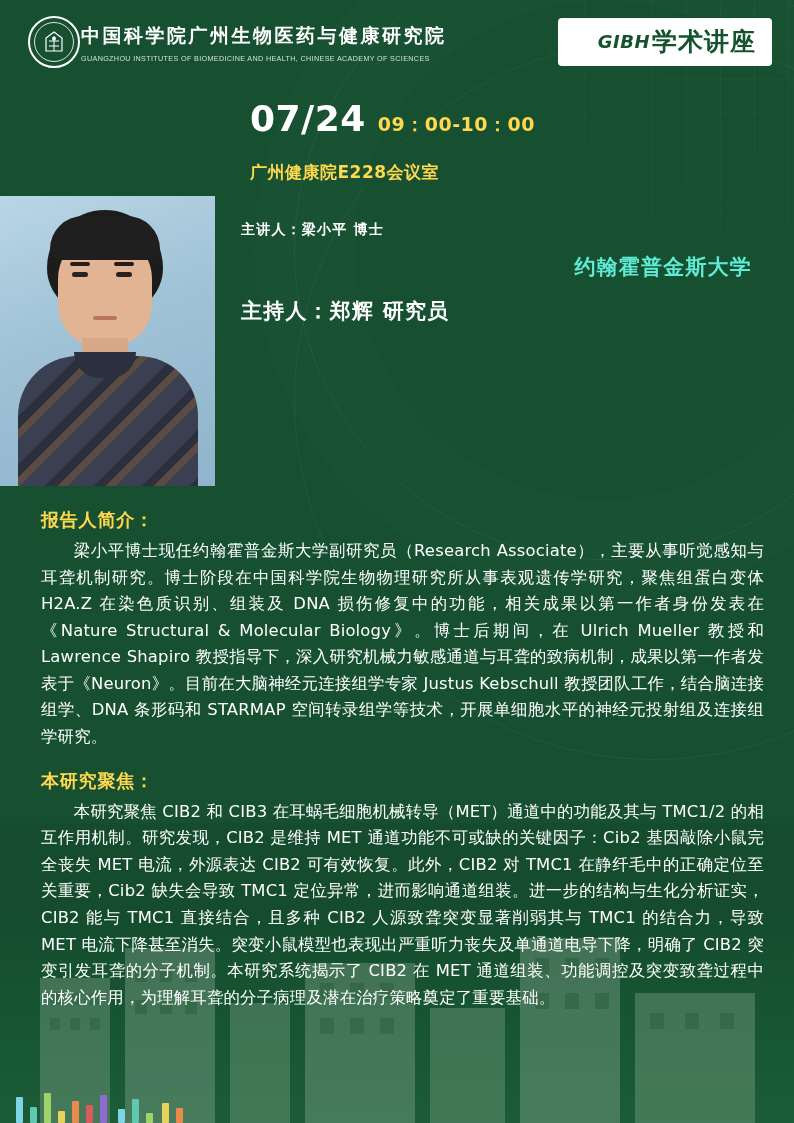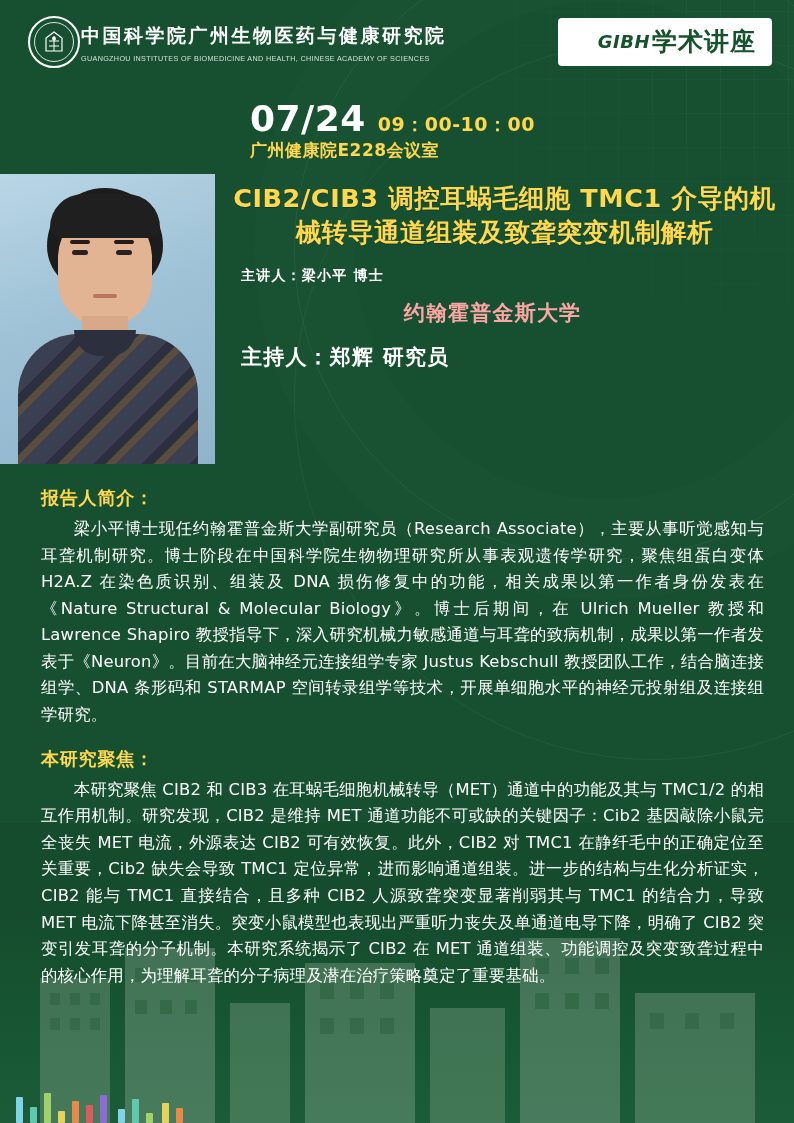--- a/index.html
+++ b/index.html
@@ -118,21 +118,21 @@
   .date-main {
     color: #ffffff; font-size: 36px; font-weight: 700;
     font-family: "DejaVu Sans", sans-serif; letter-spacing: .5px;
   }
   .date-time {
     color: #ffd84d; font-size: 19px; font-weight: 700;
     font-family: "DejaVu Sans", sans-serif; letter-spacing: .5px;
   }
   .venue {
     position: relative;
-    padding-left: 250px; margin-top: 0;
+    padding-left: 250px; margin-top: 22px;
     color: #ffd84d; font-size: 17px; font-weight: 700;
     font-family: "DejaVu Sans", sans-serif; letter-spacing: .5px;
   }
 
   
   .hero {
     position: relative;
     margin-top: 12px;
     display: flex;
     align-items: flex-start;
@@ -201,24 +201,24 @@
   }
   .speaker-line {
     margin-top: 17px;
     color: #ffffff; font-size: 14px; font-weight: 700;
     font-family: "DejaVu Sans", sans-serif;
     letter-spacing: 1.2px;
     padding-left: 8px;
   }
   .affil-line {
     margin-top: 14px;
-    color: #fca5a5; font-size: 21px; font-weight: 700;
+    color: #5eead4; font-size: 21px; font-weight: 700;
     font-family: "DejaVu Sans", sans-serif;
     letter-spacing: 1.2px;
-    text-align: center; padding-right: 24px;
+    text-align: right; padding-right: 24px;
   }
   .host-line {
     margin-top: 16px;
     color: #ffffff; font-size: 21px; font-weight: 700;
     font-family: "DejaVu Sans", sans-serif;
     letter-spacing: 1.2px;
     padding-left: 8px;
   }
 
   
@@ -345,21 +345,20 @@
       <div class="p-brow r"></div>
     <div class="p-eye l"></div>
       <div class="p-eye r"></div>
     <div class="p-mouth"></div>
     <div class="p-neck"></div>
     <div class="p-sweater"></div>
     <div class="p-collar"></div>
   </div>
 
   <div class="titleblock">
-    <div class="talk-title">CIB2/CIB3 调控耳蜗毛细胞 TMC1 介导的机械转导通道组装及致聋突变机制解析</div>
     <div class="speaker-line">主讲人：梁小平  博士</div>
     <div class="affil-line">约翰霍普金斯大学</div>
     <div class="host-line">主持人：郑辉  研究员</div>
   </div>
 </div>
 
 <div class="content">
   <div>
     <div class="sec-head">报告人简介：</div>
     <div class="sec-body">梁小平博士现任约翰霍普金斯大学副研究员（Research Associate），主要从事听觉感知与耳聋机制研究。博士阶段在中国科学院生物物理研究所从事表观遗传学研究，聚焦组蛋白变体 H2A.Z 在染色质识别、组装及 DNA 损伤修复中的功能，相关成果以第一作者身份发表在《Nature Structural &amp; Molecular Biology》。博士后期间，在 Ulrich Mueller 教授和 Lawrence Shapiro 教授指导下，深入研究机械力敏感通道与耳聋的致病机制，成果以第一作者发表于《Neuron》。目前在大脑神经元连接组学专家 Justus Kebschull 教授团队工作，结合脑连接组学、DNA 条形码和 STARMAP 空间转录组学等技术，开展单细胞水平的神经元投射组及连接组学研究。</div>

